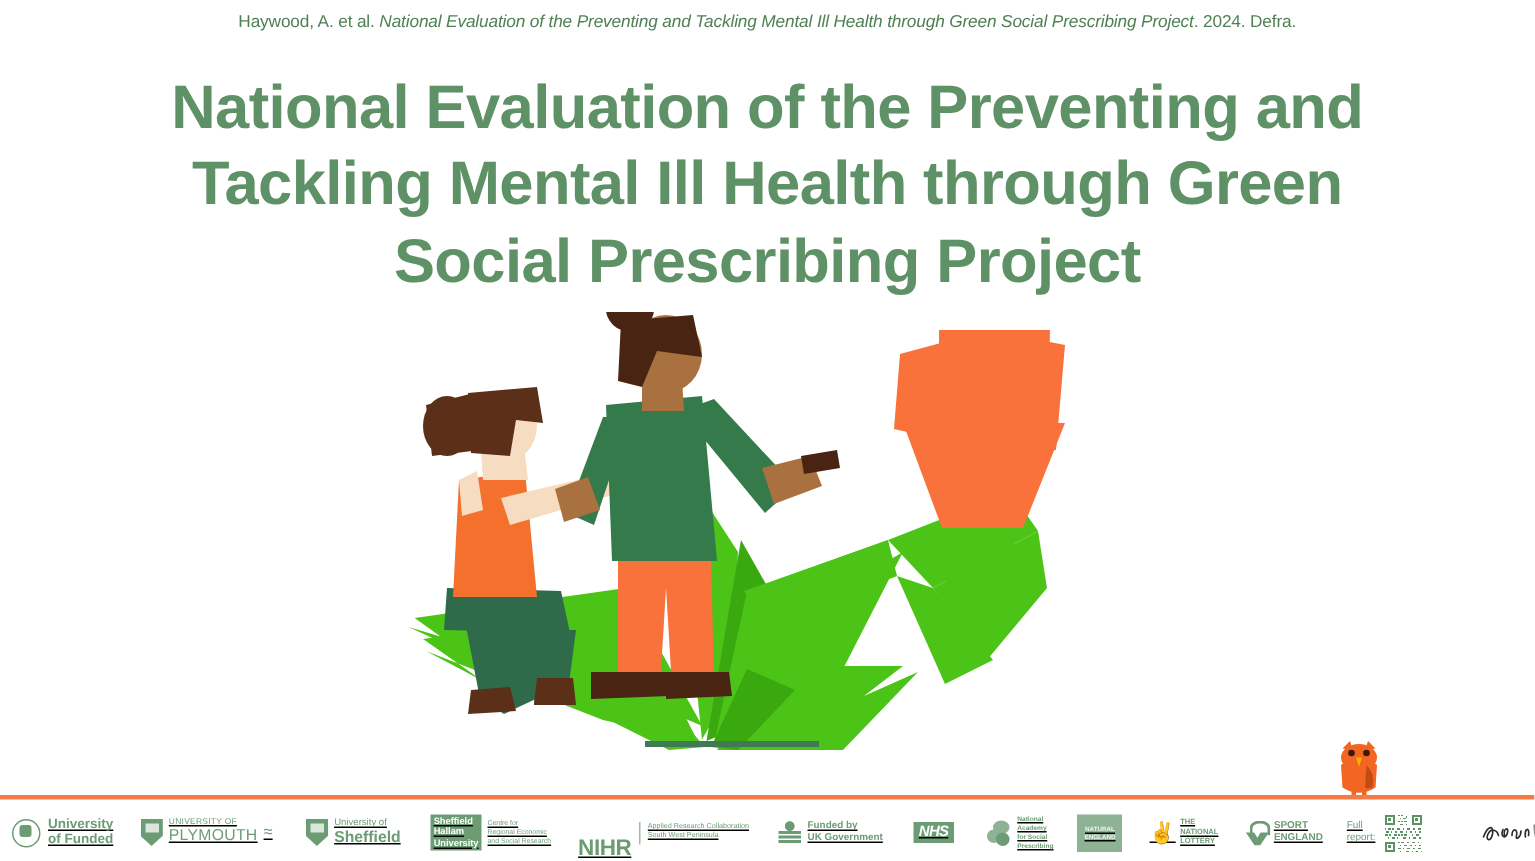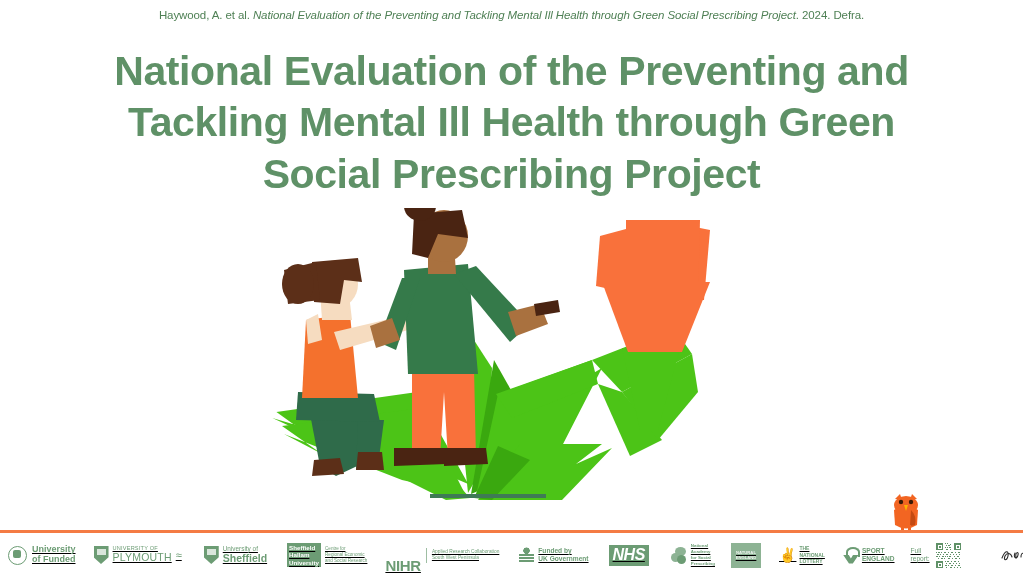--- a/index.html
+++ b/index.html
@@ -147,21 +147,21 @@
   .shu-desc { font-size: 4.6px; line-height: 1.25; margin-left: 4px; }
 
   .nihr-word { font-size: 15px; font-weight: bold; letter-spacing: -0.3px; margin-top: 20px; }
   .nihr-rule { width: 1px; height: 15px; background: #9ebea3; margin: 0 5px; }
   .nihr-desc { font-size: 4.8px; line-height: 1.3; }
 
   .ukgov-txt { font-size: 6.6px; line-height: 1.2; margin-left: 4px; font-weight: bold; }
 
   .nhs-box {
     background: #6c9c74; color: #fff;
-    font-size: 16px; font-weight: bold; font-style: italic;
+    font-size: 10px; font-weight: bold; font-style: italic;
     letter-spacing: -0.5px;
     padding: 1px 4px 2px;
   }
 
   .nasp-mark { width: 16px; height: 17px; position: relative; flex: 0 0 auto; }
   .nasp-mark i {
     position: absolute; background: #8db394; border-radius: 50%;
   }
   .nasp-mark i:nth-child(1) { left: 4px;  top: 0;   width: 11px; height: 9px; }
   .nasp-mark i:nth-child(2) { left: 0;    top: 6px; width: 9px;  height: 9px; }

